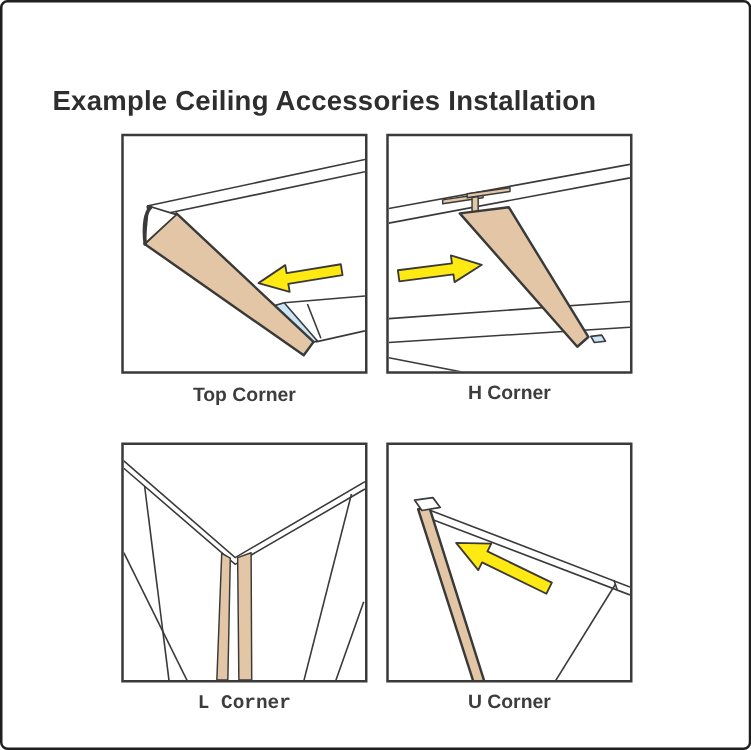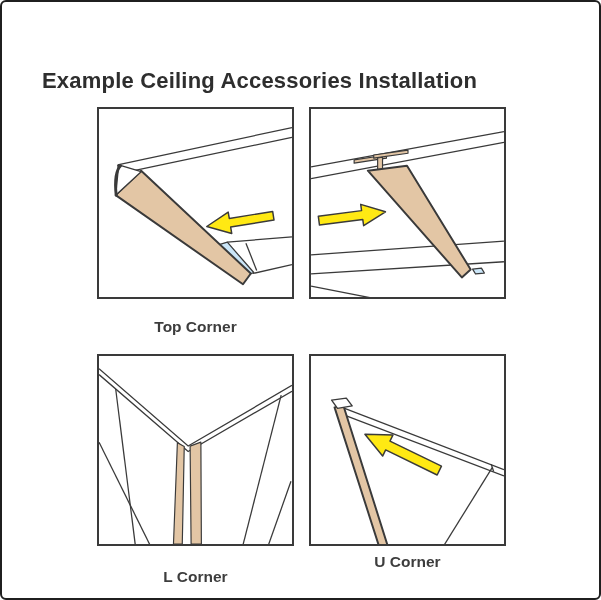--- a/index.html
+++ b/index.html
@@ -27,23 +27,23 @@
   .panel svg { display:block; width:100%; height:100%; }
   .caption {
     position:absolute; width:197px; text-align:center;
     font-size:15.5px; font-weight:700;
     color:var(--caption-text,#3d3d3d);
   }
   #p1 { left:95px;  top:105px; }
   #p2 { left:307px; top:105px; }
   #p3 { left:95px;  top:352px; }
   #p4 { left:307px; top:352px; }
-  #c1 { left:95px;  top:316px; }
+  #c1 { left:95px;  top:306px; }
   #c2 { left:307px; top:304px; }
-  #c3 { left:95px;  top:566px; }
+  #c3 { left:95px;  top:551px;font-family:Liberation Mono, monospace; }
   #c4 { left:307px; top:551px;text-align:center; }
 
   .ln   { stroke:var(--line-dark,#3a3a3a); stroke-width:1.3; fill:none; }
   .tan  { fill:var(--accessory-tan,#e3c6a5); stroke:var(--line-dark,#3a3a3a); stroke-width:2; stroke-linejoin:round; }
   .tan-thin { fill:var(--accessory-tan,#e3c6a5); stroke:var(--line-dark,#3a3a3a); stroke-width:1.2; stroke-linejoin:round; }
   .blue { fill:var(--panel-blue,#cbe6f8); stroke:var(--line-dark,#3a3a3a); stroke-width:1.3; stroke-linejoin:round; }
   .whitecap { fill:#fff; stroke:var(--line-dark,#3a3a3a); stroke-width:1.4; stroke-linejoin:round; }
   .arrow { fill:var(--arrow-yellow,#ffe913); stroke:var(--line-dark,#3a3a3a); stroke-width:1.5; stroke-linejoin:round; }
   .arc  { stroke:var(--line-dark,#3a3a3a); stroke-width:3; fill:none; stroke-linecap:round; }
 </style>
@@ -103,20 +103,21 @@
         <polygon class="tan-thin" points="44,52 77,47 77,50.2 44,55.2"></polygon>
         <polygon class="tan-thin" points="64,47 99,42 99,45.2 64,50.2"></polygon>
         <polygon class="tan-thin" points="68,50 73,49.3 73,62 68,63"></polygon>
       </g>
 
       <polygon class="tan" points="58,63 98,58 163,164 154,172"></polygon>
 
       <polygon class="arrow" points="76,105 50.7,97.4 51.6,103.8 7.4,109.5 8.6,118.5 52.8,112.8 53.7,119.2"></polygon>
     </svg>
   </div>
+  <div class="caption" id="c2">H Corner</div>
 
   <div class="panel" id="p3">
     <svg viewBox="0 0 197 192">
 
       <g>
         <path class="ln" d="M0,13 L91,92 L197,30"></path>
         <path class="ln" d="M0,19 L91,97.5 L197,36"></path>
       </g>
 
       <g>

